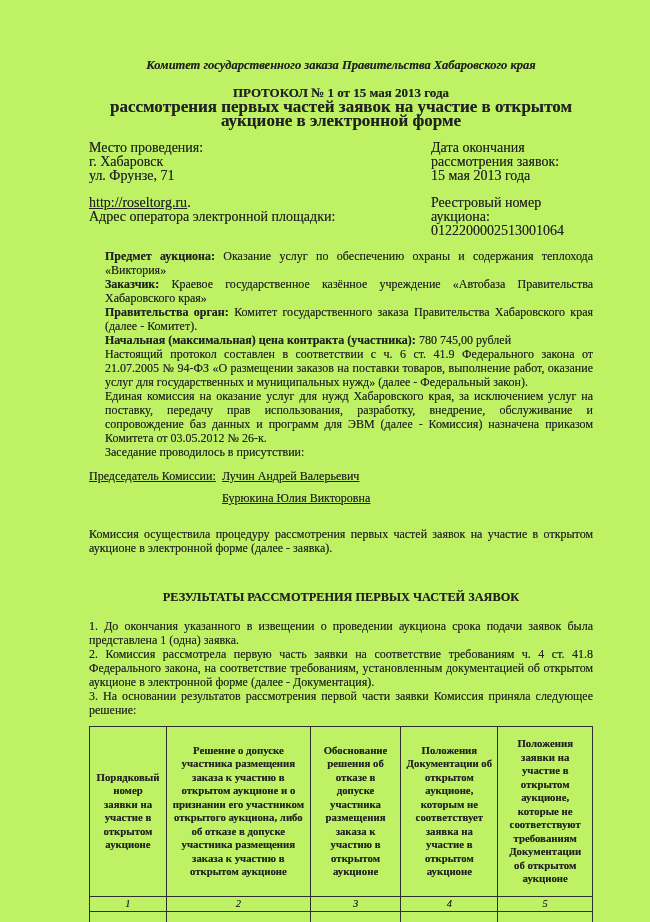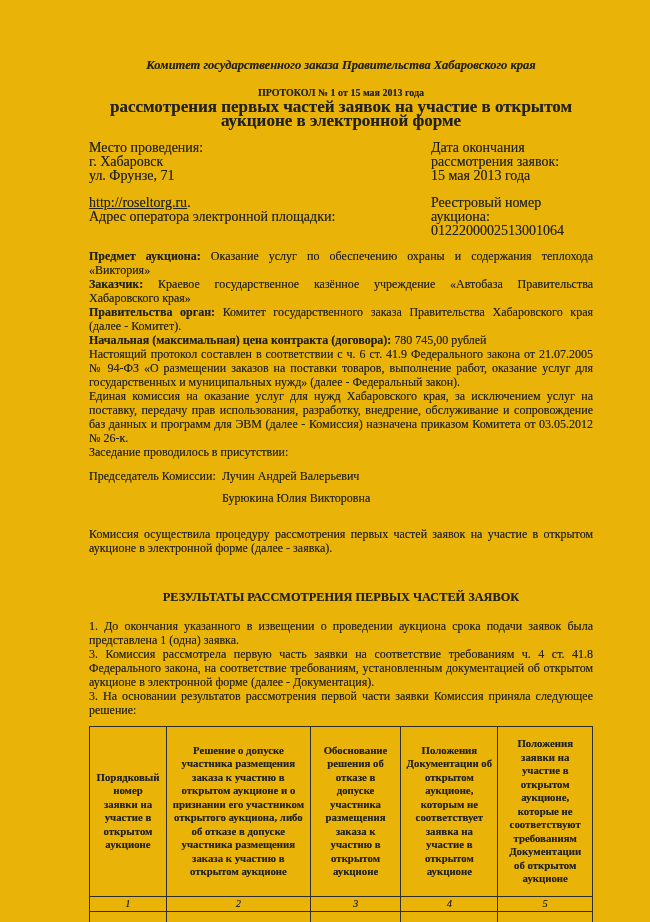--- a/index.html
+++ b/index.html
@@ -1,39 +1,39 @@
 <!DOCTYPE html>
 <html lang="ru"><head>
 <meta charset="utf-8">
 <style>
   html, body { margin:0; padding:0; background:#ffffff; }
   .page {
     position:relative;
     box-sizing:border-box;
     width:650px; height:922px;
     padding:58px 57px 0 89px;
-    background:#eab308;
+    background:#bef264;
     font-family:"Liberation Serif","DejaVu Serif",serif;
     color:#222222;
     text-shadow:0 0 0.6px rgba(34,34,34,0.55);
     overflow:hidden;
   }
   .org-title { font-size:12.5px; font-weight:bold; font-style:italic; text-align:center; line-height:15px; }
-  .doc-title { margin-top:12px; font-size:10px; font-weight:bold; text-align:center; line-height:15px; }
+  .doc-title { margin-top:12px; font-size:13px; font-weight:bold; text-align:center; line-height:15px; }
   .doc-sub   { font-size:17px; font-weight:bold; text-align:center; line-height:14px; }
 
   .meta-row { display:flex; justify-content:space-between; margin-top:13px; font-size:14px; line-height:14px; }
   .meta-right { width:162px;margin-left:46px; }
   .url { text-decoration:underline; }
 
-  .body-block { margin-top:11px; }
+  .body-block { margin-top:11px;margin-left:16px; }
   p { margin:0; font-size:12px; line-height:14px; }
   .just { text-align:justify; }
 
-  .commission { margin-top:10px; }
+  .commission { margin-top:10px;text-decoration:underline; }
   .crow { display:flex; margin-top:8px; font-size:12px; line-height:14px; }
   .crole { flex:0 0 133px; }
 
   .procedure { margin-top:22px; }
   .results-heading { margin:35px 0 14px; text-align:center; font-weight:bold; font-size:12.3px; line-height:15px; }
 
   .results-table { width:100%; border-collapse:collapse; margin-top:9px; table-layout:fixed; }
   .results-table td { border:1px solid #2e2e2e; text-align:center; vertical-align:middle; padding:0; }
   tr.hdr td  { font-weight:bold; font-size:10.8px; line-height:13.5px; padding:10px 5px; height:132px; }
   tr.num td  { font-style:italic; font-size:10.5px; line-height:12px; padding:1px 2px; }
@@ -68,21 +68,21 @@
     <div class="meta-right">
       <div>Реестровый номер аукциона:</div>
       <div>0122200002513001064</div>
     </div>
   </div>
 
   <div class="body-block">
     <p class="just"><b>Предмет аукциона:</b> <span>Оказание услуг по обеспечению охраны и содержания теплохода «Виктория»</span></p>
     <p class="just"><b>Заказчик:</b> <span>Краевое государственное казённое учреждение «Автобаза Правительства Хабаровского края»</span></p>
     <p class="just"><b>Правительства орган:</b> <span>Комитет государственного заказа Правительства Хабаровского края (далее - Комитет).</span></p>
-    <p class="just"><b>Начальная (максимальная) цена контракта (договора):</b> <span>780 745,00 рублей</span></p>
+    <p class="just"><b>Начальная (максимальная) цена контракта (участника):</b> <span>780 745,00 рублей</span></p>
     <p class="just">Настоящий протокол составлен в соответствии с ч. 6 ст. 41.9 Федерального закона от 21.07.2005 № 94-ФЗ «О размещении заказов на поставки товаров, выполнение работ, оказание услуг для государственных и муниципальных нужд» (далее - Федеральный закон).</p>
     <p class="just">Единая комиссия на оказание услуг для нужд Хабаровского края, за исключением услуг на поставку, передачу прав использования, разработку, внедрение, обслуживание и сопровождение баз данных и программ для ЭВМ (далее - Комиссия) назначена приказом Комитета от 03.05.2012 № 26-к.</p>
     <p>Заседание проводилось в присутствии:</p>
   </div>
 
   <div class="commission">
     <div class="crow">
       <span class="crole">Председатель Комиссии:</span>
       <span>Лучин Андрей Валерьевич</span>
     </div>
@@ -90,21 +90,21 @@
       <span class="crole"></span>
       <span>Бурюкина Юлия Викторовна</span>
     </div>
   </div>
 
   <p class="just procedure">Комиссия осуществила процедуру рассмотрения первых частей заявок на участие в открытом аукционе в электронной форме (далее - заявка).</p>
 
   <div class="results-heading">РЕЗУЛЬТАТЫ РАССМОТРЕНИЯ ПЕРВЫХ ЧАСТЕЙ ЗАЯВОК</div>
 
   <p class="just">1. До окончания указанного в извещении о проведении аукциона срока подачи заявок была представлена 1 (одна) заявка.</p>
-  <p class="just">3. Комиссия рассмотрела первую часть заявки на соответствие требованиям ч. 4 ст. 41.8 Федерального закона, на соответствие требованиям, установленным документацией об открытом аукционе в электронной форме (далее - Документация).</p>
+  <p class="just">2. Комиссия рассмотрела первую часть заявки на соответствие требованиям ч. 4 ст. 41.8 Федерального закона, на соответствие требованиям, установленным документацией об открытом аукционе в электронной форме (далее - Документация).</p>
   <p class="just">3. На основании результатов рассмотрения первой части заявки Комиссия приняла следующее решение:</p>
 
   <table class="results-table">
     <colgroup>
       <col style="width:15.3%">
         <col style="width:28.6%">
         <col style="width:18.0%">
         <col style="width:19.3%">
         <col style="width:18.8%">
     </colgroup>

